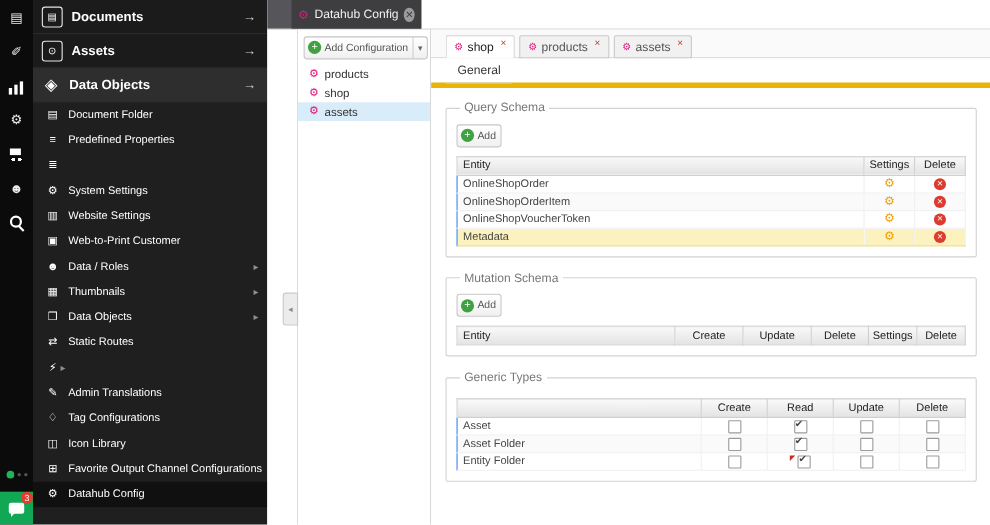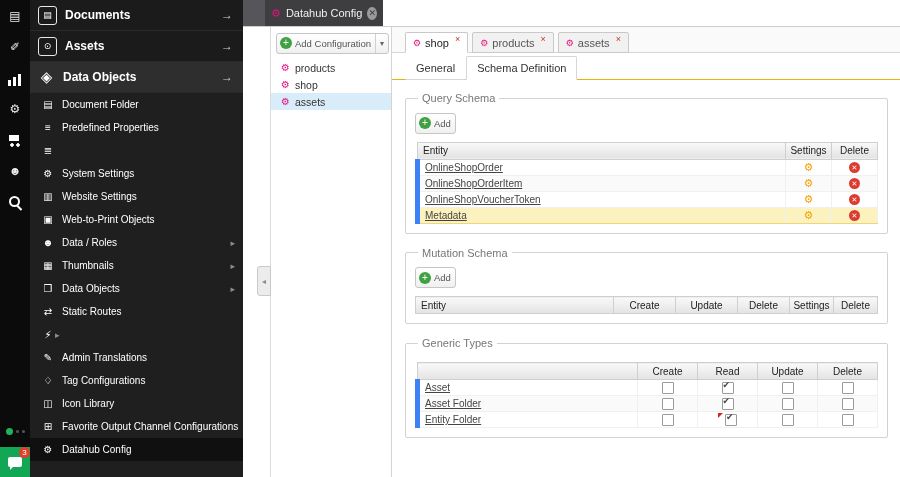--- a/index.html
+++ b/index.html
@@ -62,33 +62,33 @@
   .tree-item.selected{background:#d9ecf9;}
   .tree-icon{color:#e5127d;font-size:10px;margin-right:5px;}
 
   
   #editor{position:absolute;left:392px;top:27px;width:508px;height:450px;background:#fff;}
   #tabstrip{height:26px;display:flex;align-items:flex-end;padding-left:13px;border-bottom:1px solid #d6d6d6;box-sizing:border-box;background:#fafafa;}
   .etab{display:flex;align-items:center;gap:4px;height:21px;padding:0 7px;border:1px solid #c9c9c9;border-radius:2px 2px 0 0;background:#f1f1f1;margin-right:4px;margin-bottom:-1px;font-size:11px;color:#555;cursor:pointer;box-sizing:border-box;}
   .etab.active{background:#fff;border-bottom-color:#fff;color:#222;}
   .etab .ticon{color:#e5127d;font-size:9px;}
   .etab .close{color:#c0392b;font-size:9px;margin-left:2px;position:relative;top:-4px;cursor:pointer;}
-  #subtabstrip{height:27px;display:flex;align-items:flex-end;padding-left:13px;border-bottom:1px solid #eab308;box-sizing:border-box;background:#fff;}
+  #subtabstrip{height:27px;display:flex;align-items:flex-end;padding-left:13px;border-bottom:5px solid #eab308;box-sizing:border-box;background:#fff;}
   .stab{padding:5px 10px;font-size:11px;color:#333;cursor:pointer;margin-bottom:-1px;border:1px solid transparent;border-bottom:1px solid #d6d6d6;}
   .stab.active{border-color:#d6d6d6;border-bottom-color:#fff;background:#fff;border-radius:2px 2px 0 0;}
   #content{padding:12px 12px 0 13px;box-sizing:border-box;height:397px;overflow:hidden;}
   fieldset{border:1px solid #d2d2d2;border-radius:2px;margin:0 0 13px;padding:5px 9px 9px;}
   legend{font-size:11px;color:#777;padding:0 4px;margin-left:3px;}
   .fs-toolbar{margin:3px 0 8px;}
 
   table{width:100%;border-collapse:collapse;font-size:10px;table-layout:fixed;}
   th{background:linear-gradient(#f9f9f9,#e3e3e3);border:1px solid #cfcfcf;padding:2px 5px;font-weight:normal;color:#222;text-align:left;height:12px;white-space:nowrap;overflow:hidden;cursor:pointer;}
   th.c{text-align:center;padding:2px 1px;}
   td{padding:1px 5px;border-right:1px solid #f0f0f0;border-bottom:1px solid #f0f0f0;color:#444;height:13px;white-space:nowrap;overflow:hidden;}
-  td:first-child{border-left:5px solid #3b82f6;text-decoration:underline;}
+  td:first-child{border-left:1px solid #3b82f6;}
   tbody tr:nth-child(even) td{background:#fafafa;}
   tr.selected td{background:#fcf2bf !important;border-top:1px solid #ecd77a;border-bottom:1px solid #ecd77a;}
   .cell-c{text-align:center;}
   .gear{color:#f0a30a;font-size:11px;line-height:11px;display:inline-block;cursor:pointer;}
   .del{display:inline-block;width:11px;height:11px;border-radius:50%;background:#dd3b2f;color:#fff;font-size:7px;font-weight:bold;line-height:11px;text-align:center;cursor:pointer;}
   .checkbox{display:inline-block;width:10px;height:10px;border:1px solid #9a9a9a;background:#fff;border-radius:1px;position:relative;vertical-align:middle;cursor:pointer;}
   .checkbox.checked::after{content:'✔';position:absolute;left:0px;top:-3px;font-size:9px;color:#444;}
   .dirty{display:inline-block;width:0;height:0;border-top:5px solid #cf2a1b;border-right:5px solid transparent;margin-right:2px;vertical-align:top;}
   .gt-table{margin-top:8px;}
 </style>
@@ -153,21 +153,21 @@
         <div class="menu-item">
           <span class="mi-icon">⚙</span>
           <span class="mi-label">System Settings</span>
         </div>
         <div class="menu-item">
           <span class="mi-icon">▥</span>
           <span class="mi-label">Website Settings</span>
         </div>
         <div class="menu-item">
           <span class="mi-icon">▣</span>
-          <span class="mi-label">Web-to-Print Objects</span>
+          <span class="mi-label">Web-to-Print Customer</span>
         </div>
         <div class="menu-item">
           <span class="mi-icon">☻</span>
           <span class="mi-label">Data / Roles</span>
           <span class="mi-arrow">▸</span>
         </div>
         <div class="menu-item">
           <span class="mi-icon">▦</span>
           <span class="mi-label">Thumbnails</span>
           <span class="mi-arrow">▸</span>
@@ -258,21 +258,20 @@
           <span class="close">×</span>
         </div>
         <div class="etab">
           <span class="ticon">⚙</span>
           <span>assets</span>
           <span class="close">×</span>
         </div>
       </div>
     <div id="subtabstrip">
         <div class="stab">General</div>
-        <div class="stab active">Schema Definition</div>
       </div>
     <div id="content">
 
       <fieldset>
         <legend>Query Schema</legend>
         <div class="fs-toolbar">
           <span class="btn-add">
             <span class="plus">+</span>
             <span class="lbl">Add</span>
           </span>

